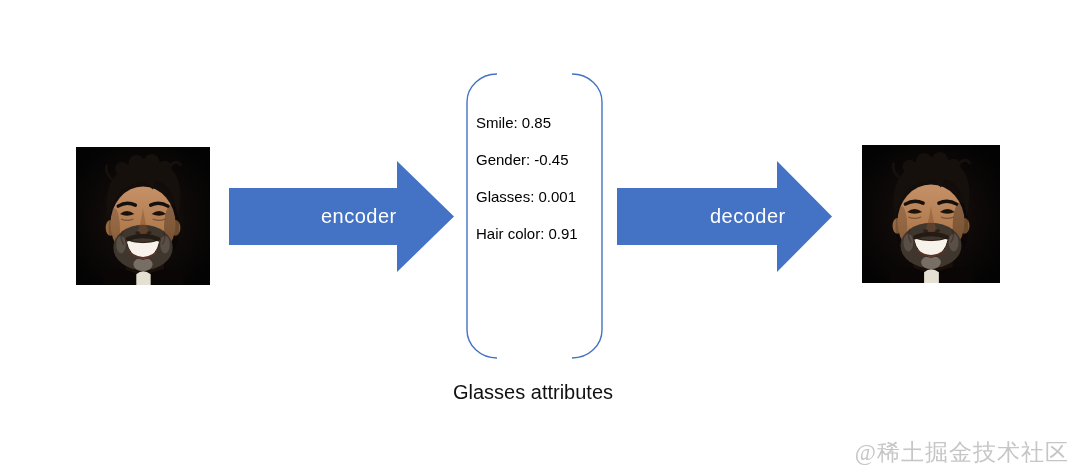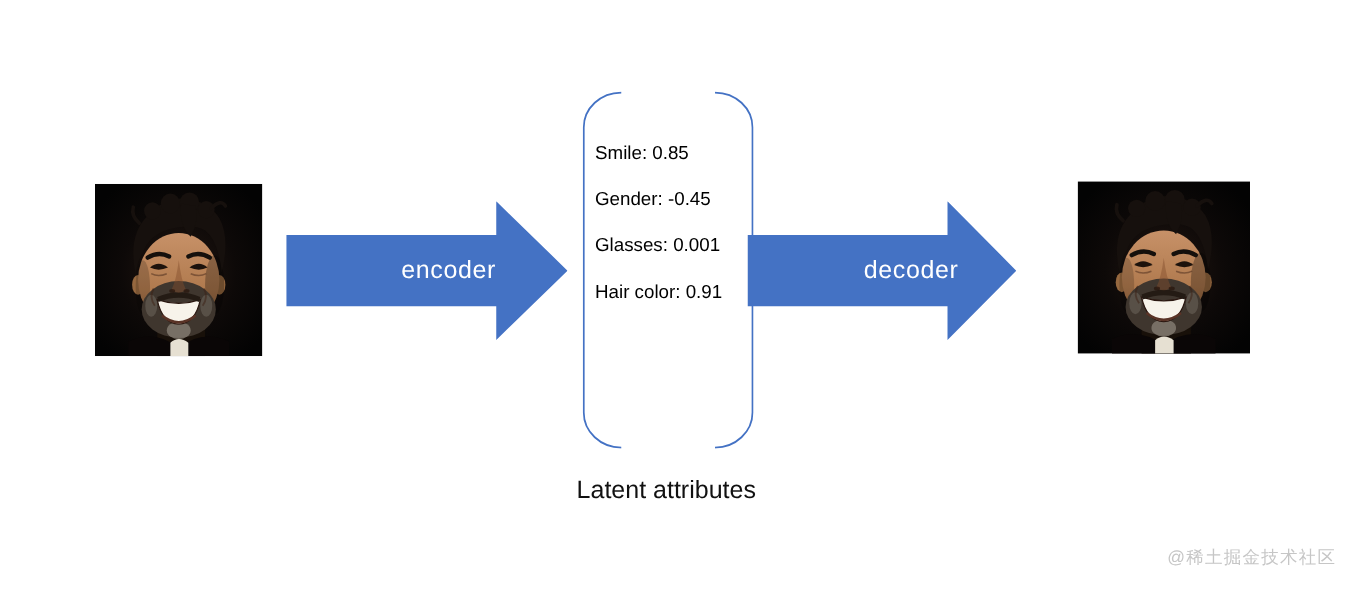--- a/index.html
+++ b/index.html
@@ -9,21 +9,21 @@
   }
   .photo { position:absolute; }
   .photo svg { display:block; width:100%; height:100%; }
   .photo--out svg { filter: blur(0.45px); }
   .photo--in  { left:76px;  top:147px; width:134px; height:138px; }
   .photo--out { left:862px; top:145px; width:138px; height:138px; }
 
   .arrow { position:absolute; height:111px; top:161px; }
   .arrow svg { display:block; width:100%; height:100%; }
   .arrow--encoder { left:229px; width:225px; }
-  .arrow--decoder { left:598px; width:215px; }
+  .arrow--decoder { left:617px; width:215px; }
   .arrow-shape { fill:#4472C4; }
   .arrow-label {
     position:absolute; top:0; left:0; height:100%;
     display:flex; align-items:center; justify-content:center;
     color:#ffffff; font-size:20px; letter-spacing:0.5px; pointer-events:none;margin-left:32px;
   }
   .arrow--encoder .arrow-label { width:87%; }
   .arrow--decoder .arrow-label { width:92%; }
 
   .bracket { position:absolute; left:466px; top:73px; width:137px; height:286px; }
@@ -31,21 +31,21 @@
 
   .latent-list { position:absolute; left:476px; top:104px; color:#000000; font-size:15px; }
   .latent-item { height:37px; line-height:37px; white-space:nowrap; }
 
   .caption {
     position:absolute; left:400px; top:381px; width:266px;
     text-align:center; font-size:20px; color:#111111;
   }
   .watermark {
     position:absolute; right:13px; top:437px;
-    font-size:14px; color:#c6c6c6; letter-spacing:1px; white-space:nowrap;
+    font-size:23px; color:#c6c6c6; letter-spacing:1px; white-space:nowrap;font-family:Liberation Serif, serif;
   }
   .defs-holder { position:absolute; width:0; height:0; overflow:hidden; }
 </style>
 </head>
 <body>
 
 <svg class="defs-holder" aria-hidden="true">
   <defs>
     <radialGradient id="bgv" cx="50%" cy="52%" r="62%">
       <stop offset="0%" stop-color="#241812"></stop>
@@ -130,17 +130,17 @@
     </svg>
     <span class="arrow-label">decoder</span>
   </div>
 
   <div class="photo photo--out">
     <svg viewBox="0 0 140 140" preserveAspectRatio="none">
       <use href="#face-art" xlink:href="#face-art"></use>
     </svg>
   </div>
 
-  <div class="caption">Latent attributes</div>
+  <div class="caption">Glasses attributes</div>
 
   <div class="watermark">@稀土掘金技术社区</div>
 
 </div>
 
 </body></html>

